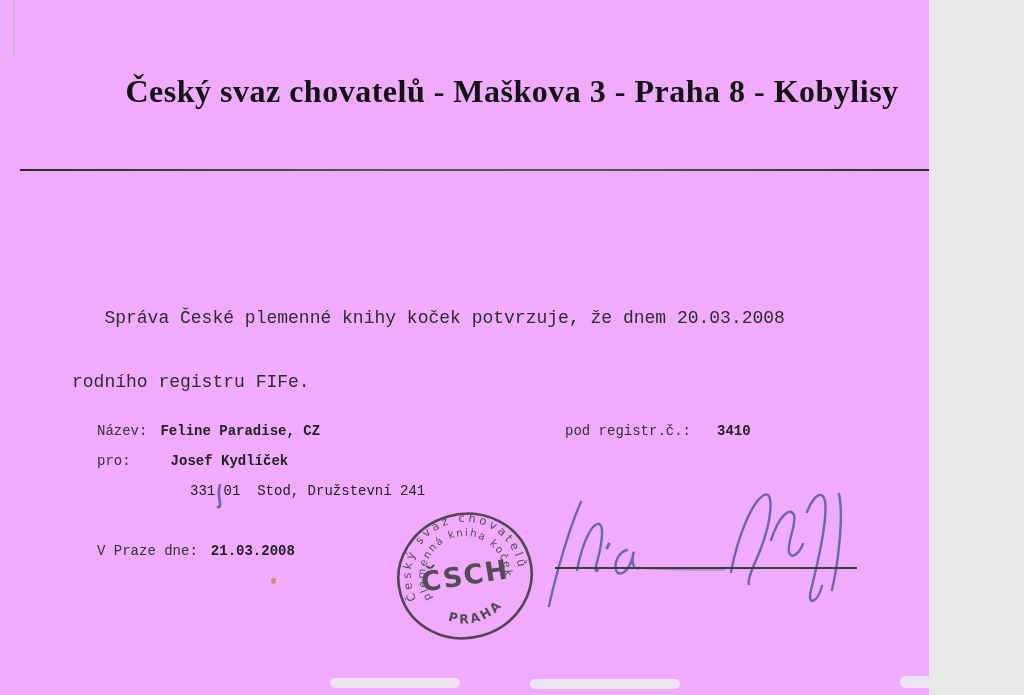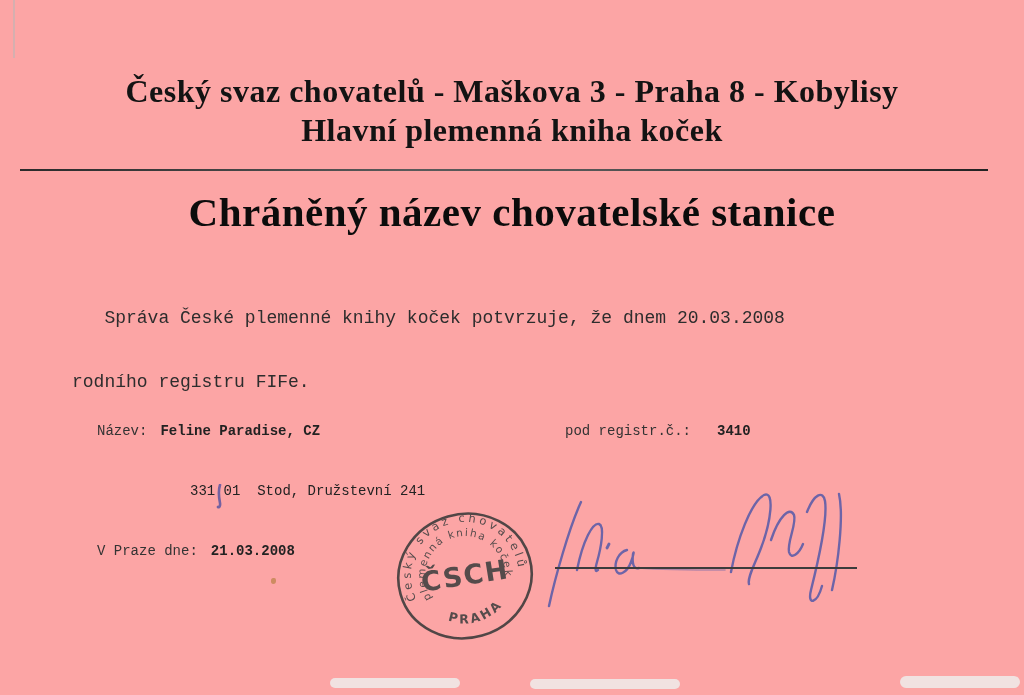--- a/index.html
+++ b/index.html
@@ -1,22 +1,23 @@
 <!DOCTYPE html>
 <html><head>
 <meta charset="utf-8">
 <style>
   html,body{margin:0;padding:0;background:#e8e8e8;}
   .page{
     position:relative;
-    width:1024px;height:695px;
-    background:#fca5a5;
+    width:888px;height:695px;
+    background:#f0abfc;
     overflow:hidden;
     font-family:"Liberation Mono", monospace;
     color:#2e2e2e;
+    padding-left:41px;
   }
   
   .scan-line-left{
     position:absolute;left:13px;top:0;width:2px;height:58px;
     background:#b4b8b8;opacity:.55;
   }
   .smudge{position:absolute;background:#eef1f0;border-radius:8px;opacity:.8;}
   .speck{position:absolute;left:271px;top:578px;width:5px;height:6px;border-radius:50% 40% 60% 50%;background:#c08550;opacity:.8;}
 
   .header{
@@ -69,34 +70,33 @@
 </style>
 </head>
 <body>
 
 <div class="page">
 
   <div class="scan-line-left"></div>
 
   <div class="header">
     <div>Český svaz chovatelů - Maškova 3 - Praha 8 - Kobylisy</div>
-    <div>Hlavní plemenná kniha koček</div>
   </div>
 
   <div class="divider"></div>
 
-  <div class="doc-title">Chráněný název chovatelské stanice</div>
 
   <div class="body-par"><span>   Správa České plemenné knihy koček potvrzuje, že dnem 20.03.2008</span><br><br><span>rodního registru FIFe.</span>
   </div>
 
   <div class="row row-nazev"><span>Název:</span><span class="gap1"></span><b>Feline Paradise, CZ</b></div>
 
   <div class="row row-reg"><span>pod registr.č.:</span><span class="gap2"></span><b>3410</b></div>
 
+  <div class="row row-pro"><span>pro:</span><span class="gap3"></span><b>Josef Kydlíček</b></div>
 
   <div class="row row-addr">331 01  Stod, Družstevní 241</div>
 
   <svg class="ink-mark" viewBox="0 0 14 26">
     <path d="M7,1 C5,7 6,14 7,19 C7.5,22 6,24 5,23" stroke="#5050a0" stroke-width="2.6" fill="none" stroke-linecap="round" opacity="0.8"></path>
   </svg>
 
   <div class="row row-date"><span>V Praze dne:</span><span class="gap1"></span><b>21.03.2008</b></div>
 
   <svg class="stamp" viewBox="0 0 160 160">

